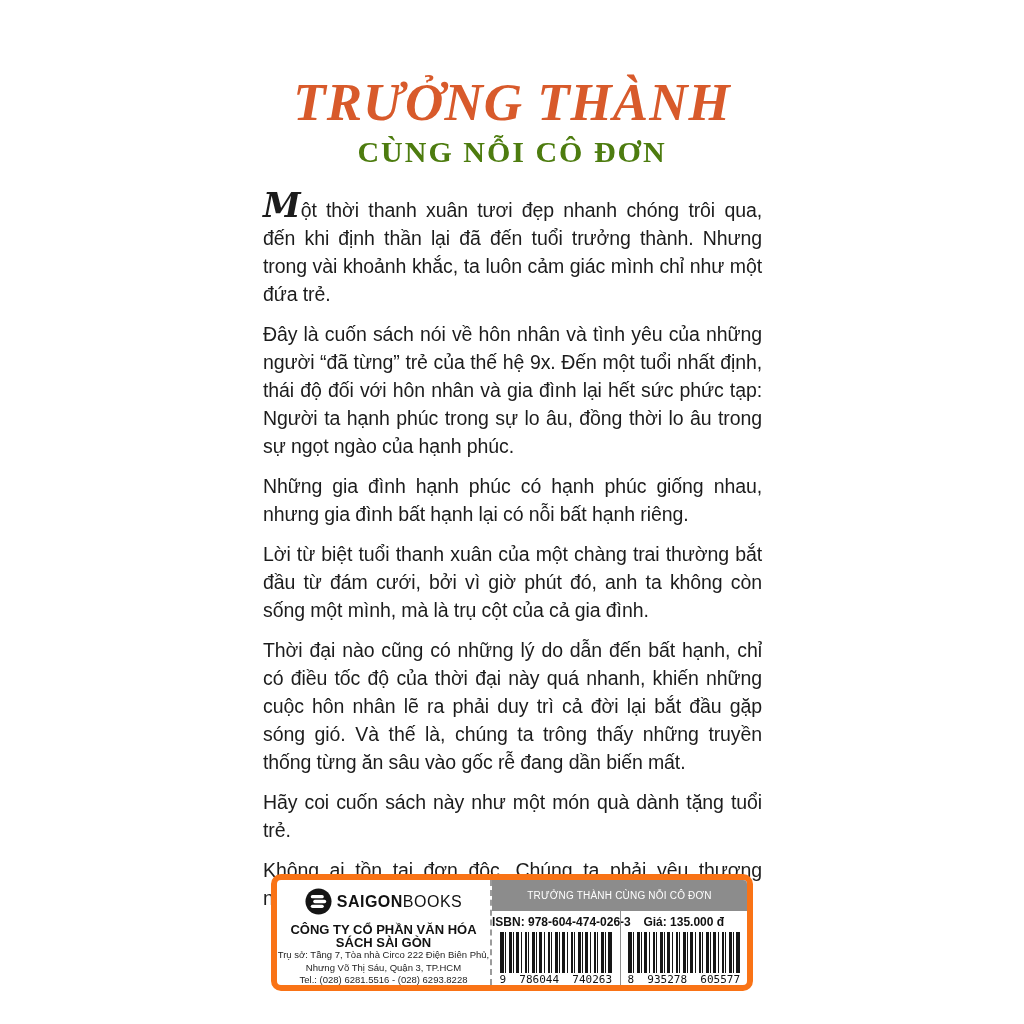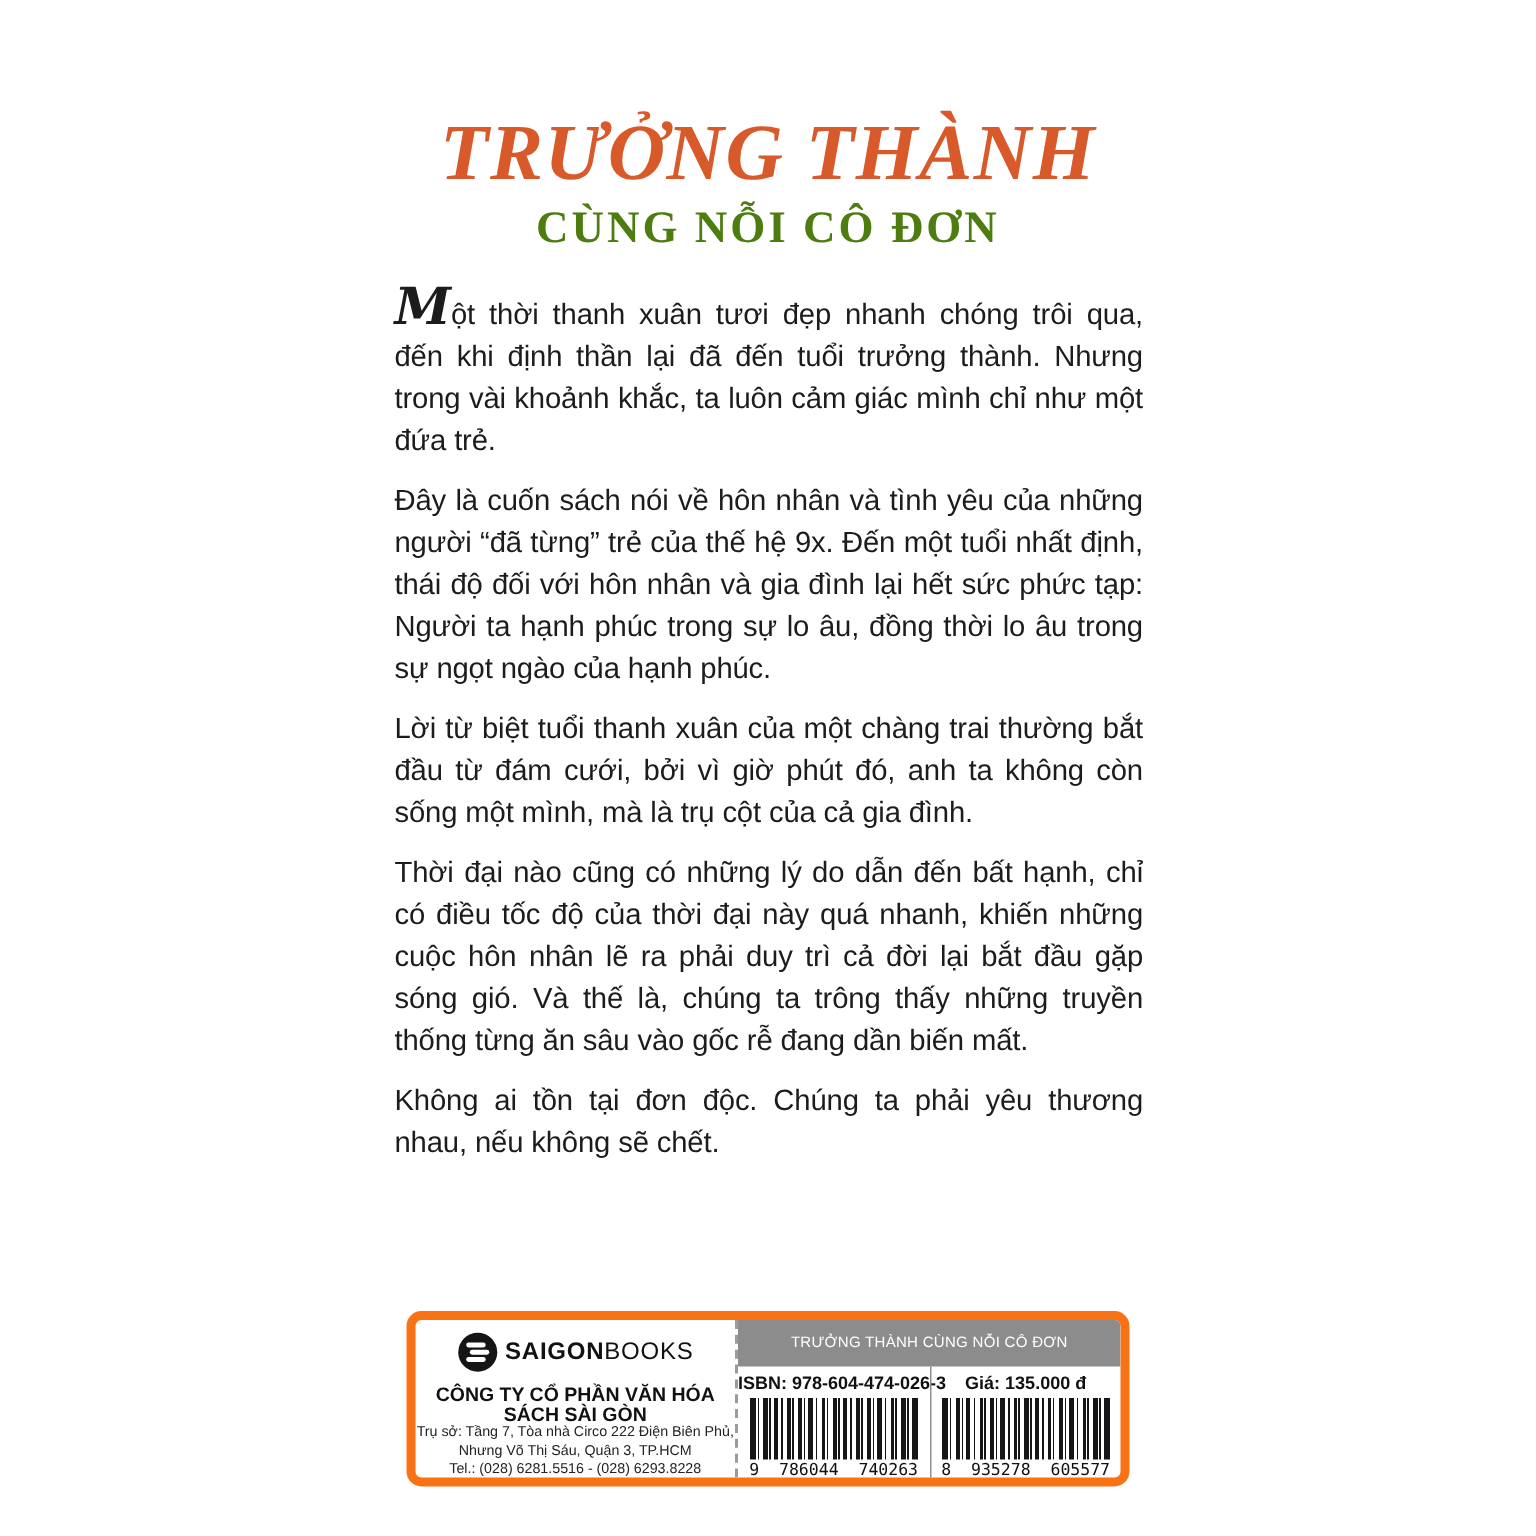--- a/index.html
+++ b/index.html
@@ -90,22 +90,24 @@
 <div class="page">
 
   <div class="title-block">
     <h1 class="title-main" style="color: rgb(216, 90, 43);">TRƯỞNG THÀNH</h1>
     <h2 class="title-sub" style="color: #4d7c0f;">CÙNG NỖI CÔ ĐƠN</h2>
   </div>
 
   <div class="blurb">
     <p><span class="dropcap">M</span><span>ột thời thanh xuân tươi đẹp nhanh chóng trôi qua, đến khi định thần lại đã đến tuổi trưởng thành. Nhưng trong vài khoảnh khắc, ta luôn cảm giác mình chỉ như một đứa trẻ.</span></p>
     <p>Đây là cuốn sách nói về hôn nhân và tình yêu của những người “đã từng” trẻ của thế hệ 9x. Đến một tuổi nhất định, thái độ đối với hôn nhân và gia đình lại hết sức phức tạp: Người ta hạnh phúc trong sự lo âu, đồng thời lo âu trong sự ngọt ngào của hạnh phúc.</p>
+    <p>Những gia đình hạnh phúc có hạnh phúc giống nhau, nhưng gia đình bất hạnh lại có nỗi bất hạnh riêng.</p>
     <p>Lời từ biệt tuổi thanh xuân của một chàng trai thường bắt đầu từ đám cưới, bởi vì giờ phút đó, anh ta không còn sống một mình, mà là trụ cột của cả gia đình.</p>
     <p>Thời đại nào cũng có những lý do dẫn đến bất hạnh, chỉ có điều tốc độ của thời đại này quá nhanh, khiến những cuộc hôn nhân lẽ ra phải duy trì cả đời lại bắt đầu gặp sóng gió. Và thế là, chúng ta trông thấy những truyền thống từng ăn sâu vào gốc rễ đang dần biến mất.</p>
+    <p>Hãy coi cuốn sách này như một món quà dành tặng tuổi trẻ.</p>
     <p>Không ai tồn tại đơn độc. Chúng ta phải yêu thương nhau, nếu không sẽ chết.</p>
   </div>
 
   <div class="info-box">
 
     <div class="pub-panel">
       <div class="brand-row">
         <svg class="logo-icon" width="27" height="27" viewBox="0 0 28 28" aria-hidden="true">
           <circle cx="14" cy="14" r="13.5" fill="#151515"></circle>
           <rect x="6" y="7.3" width="13.5" height="3.4" rx="1.7" fill="#ffffff"></rect>

